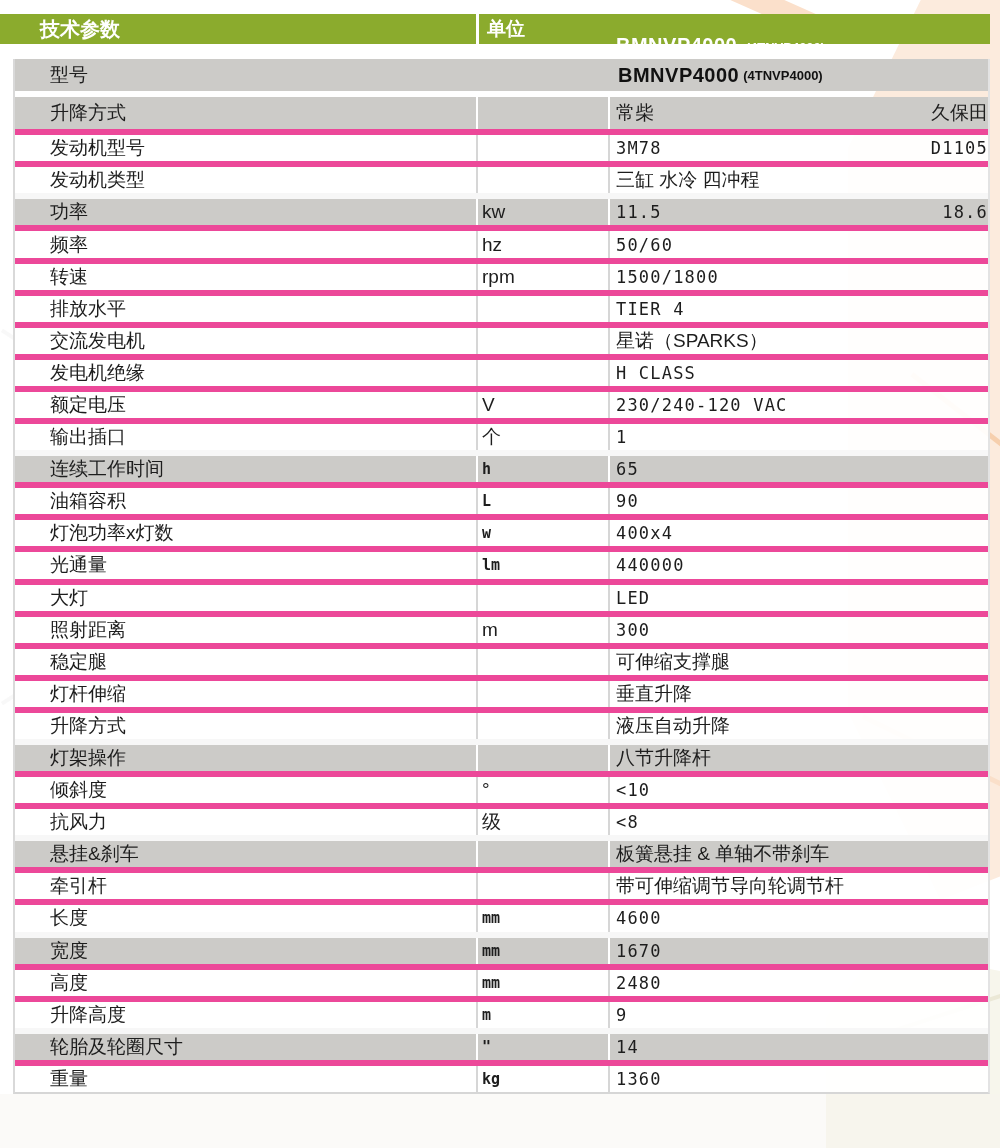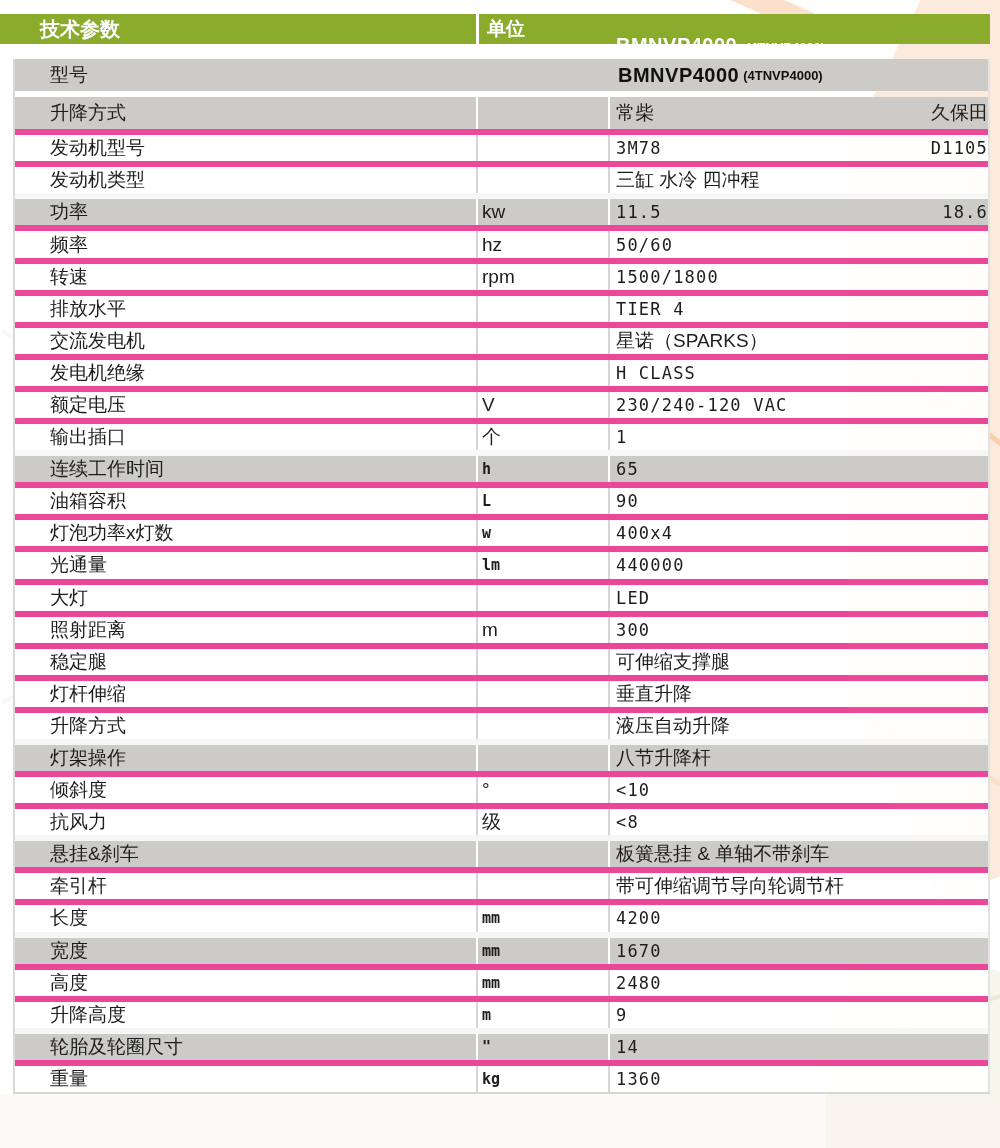--- a/index.html
+++ b/index.html
@@ -291,21 +291,21 @@
         <div class="cell label">牵引杆</div>
         <div class="cell unit sm"></div>
         <div class="cell value">
           <span class="v cjk">带可伸缩调节导向轮调节杆</span>
         </div>
       </div>
       <div class="row">
         <div class="cell label">长度</div>
         <div class="cell unit sm">mm</div>
         <div class="cell value">
-          <span class="v">4200</span>
+          <span class="v">4600</span>
         </div>
       </div>
       <div class="row shade">
         <div class="cell label">宽度</div>
         <div class="cell unit sm">mm</div>
         <div class="cell value">
           <span class="v">1670</span>
         </div>
       </div>
       <div class="row">

